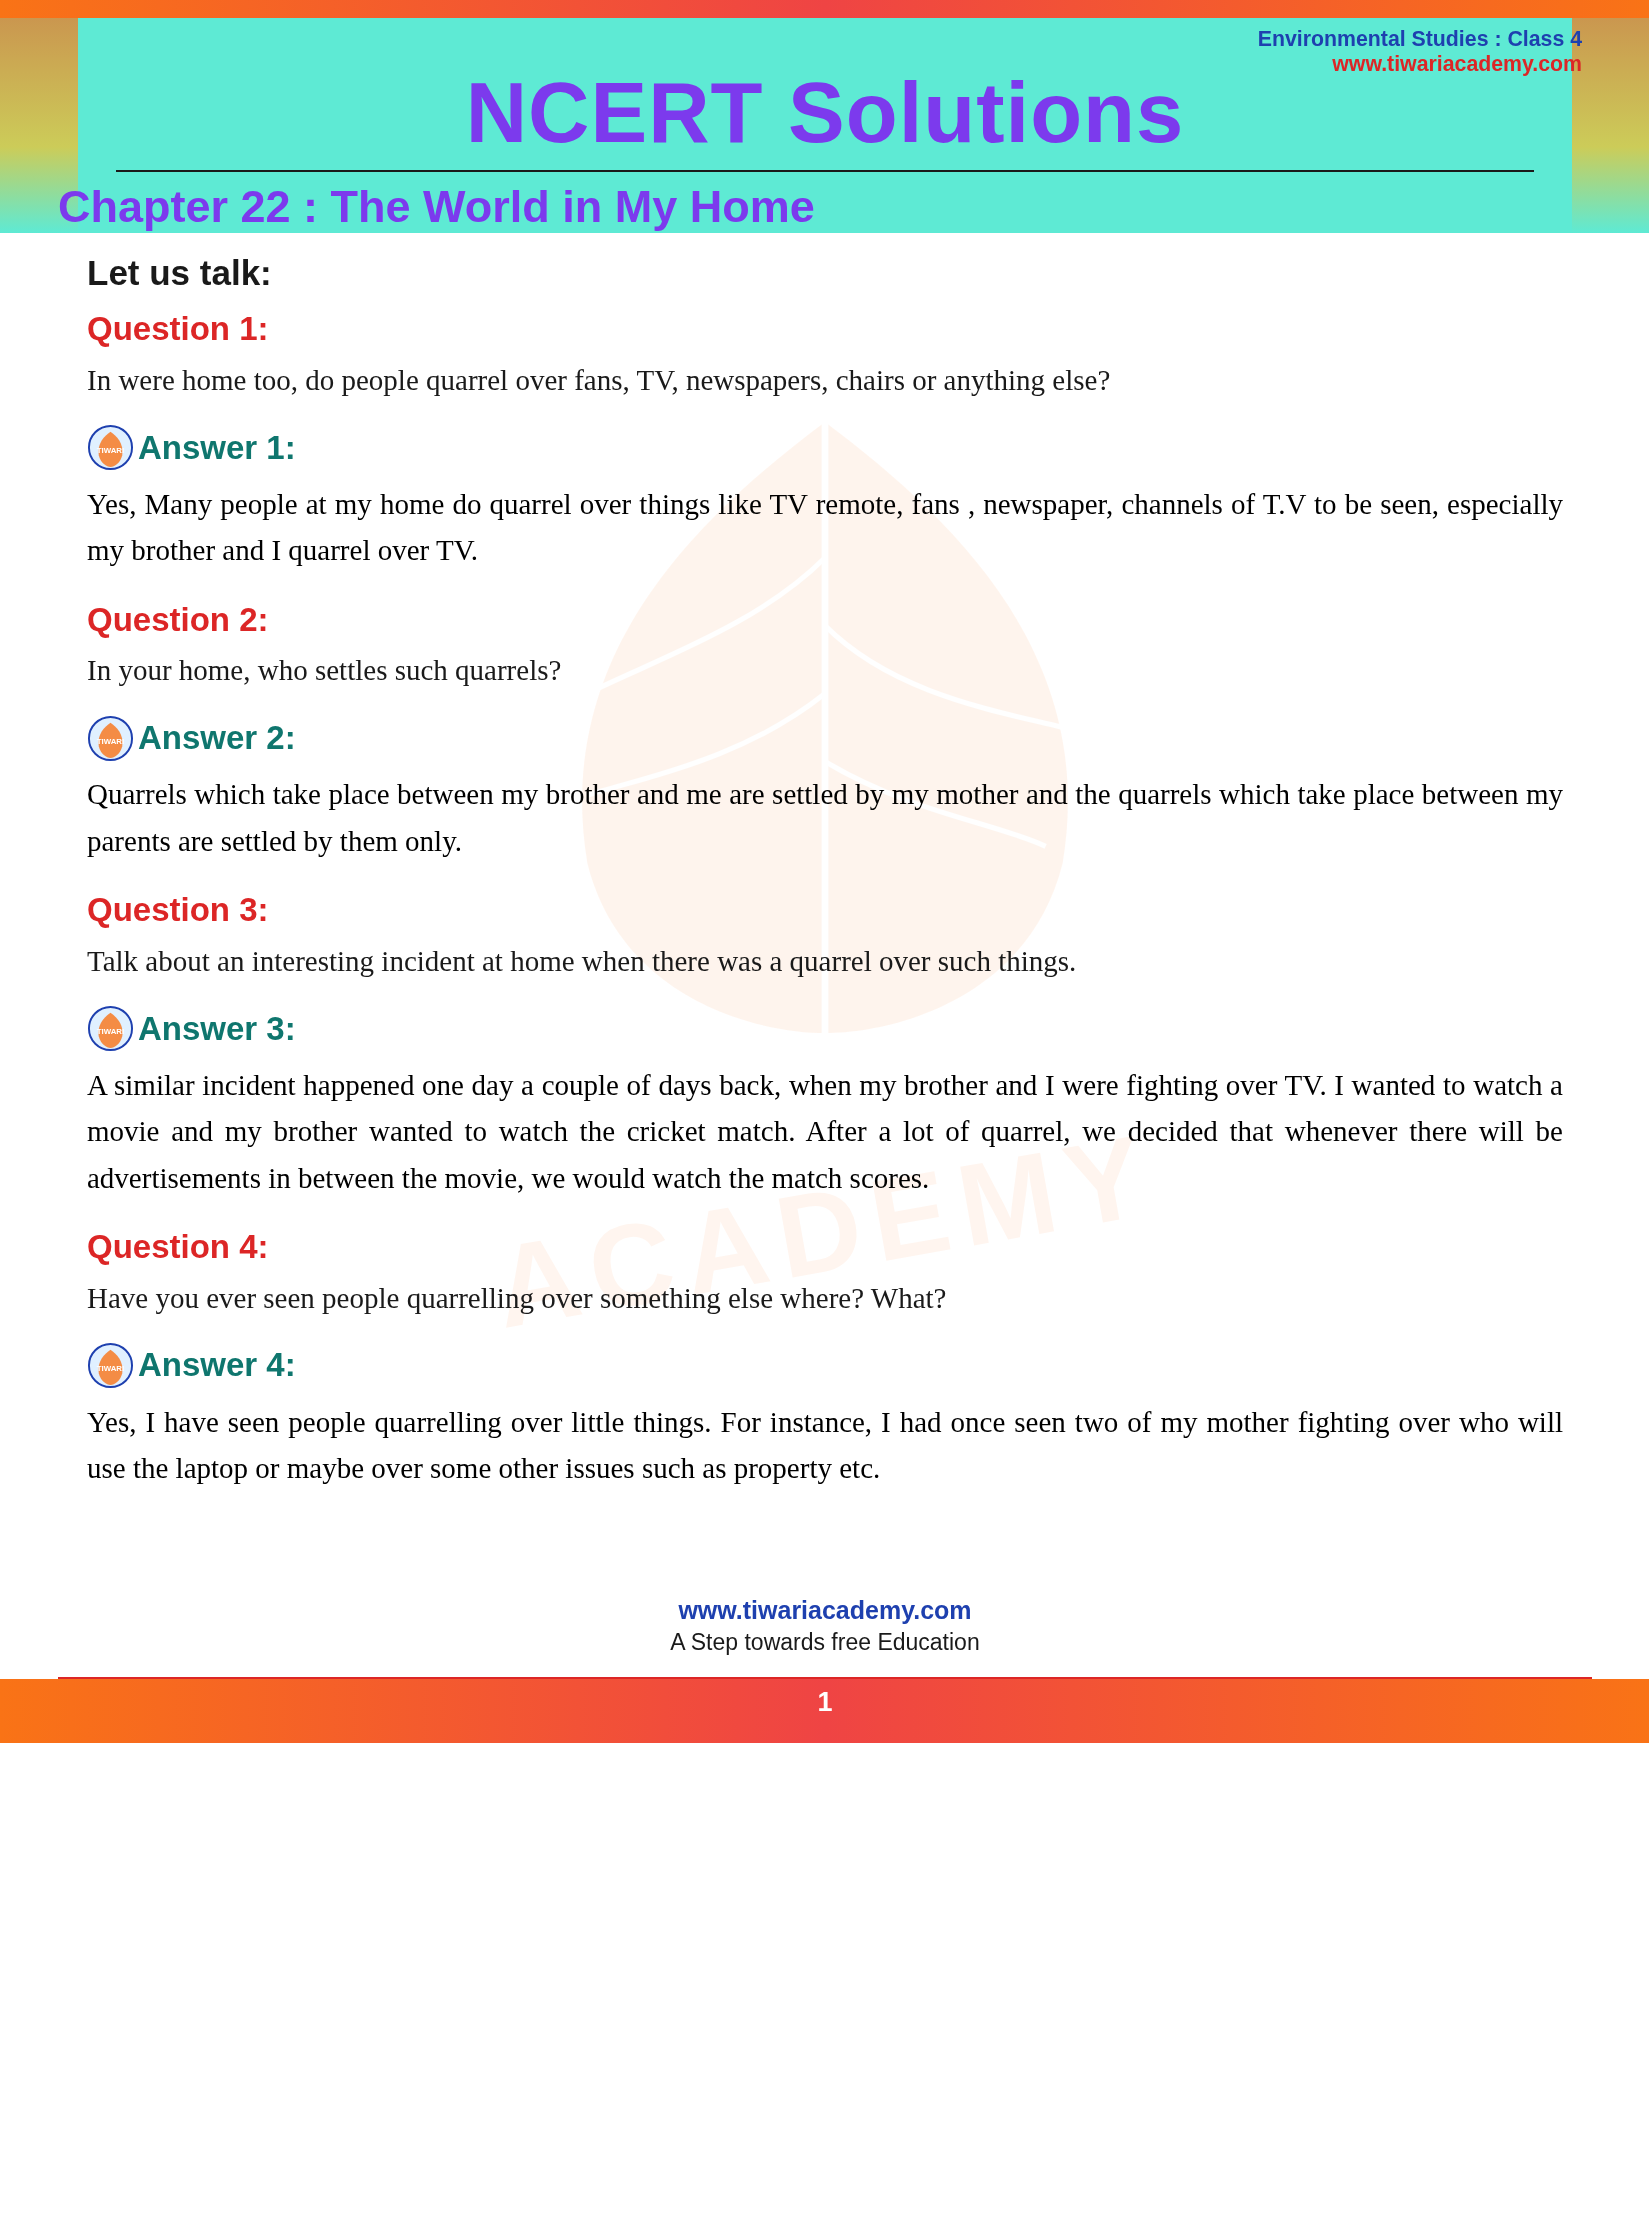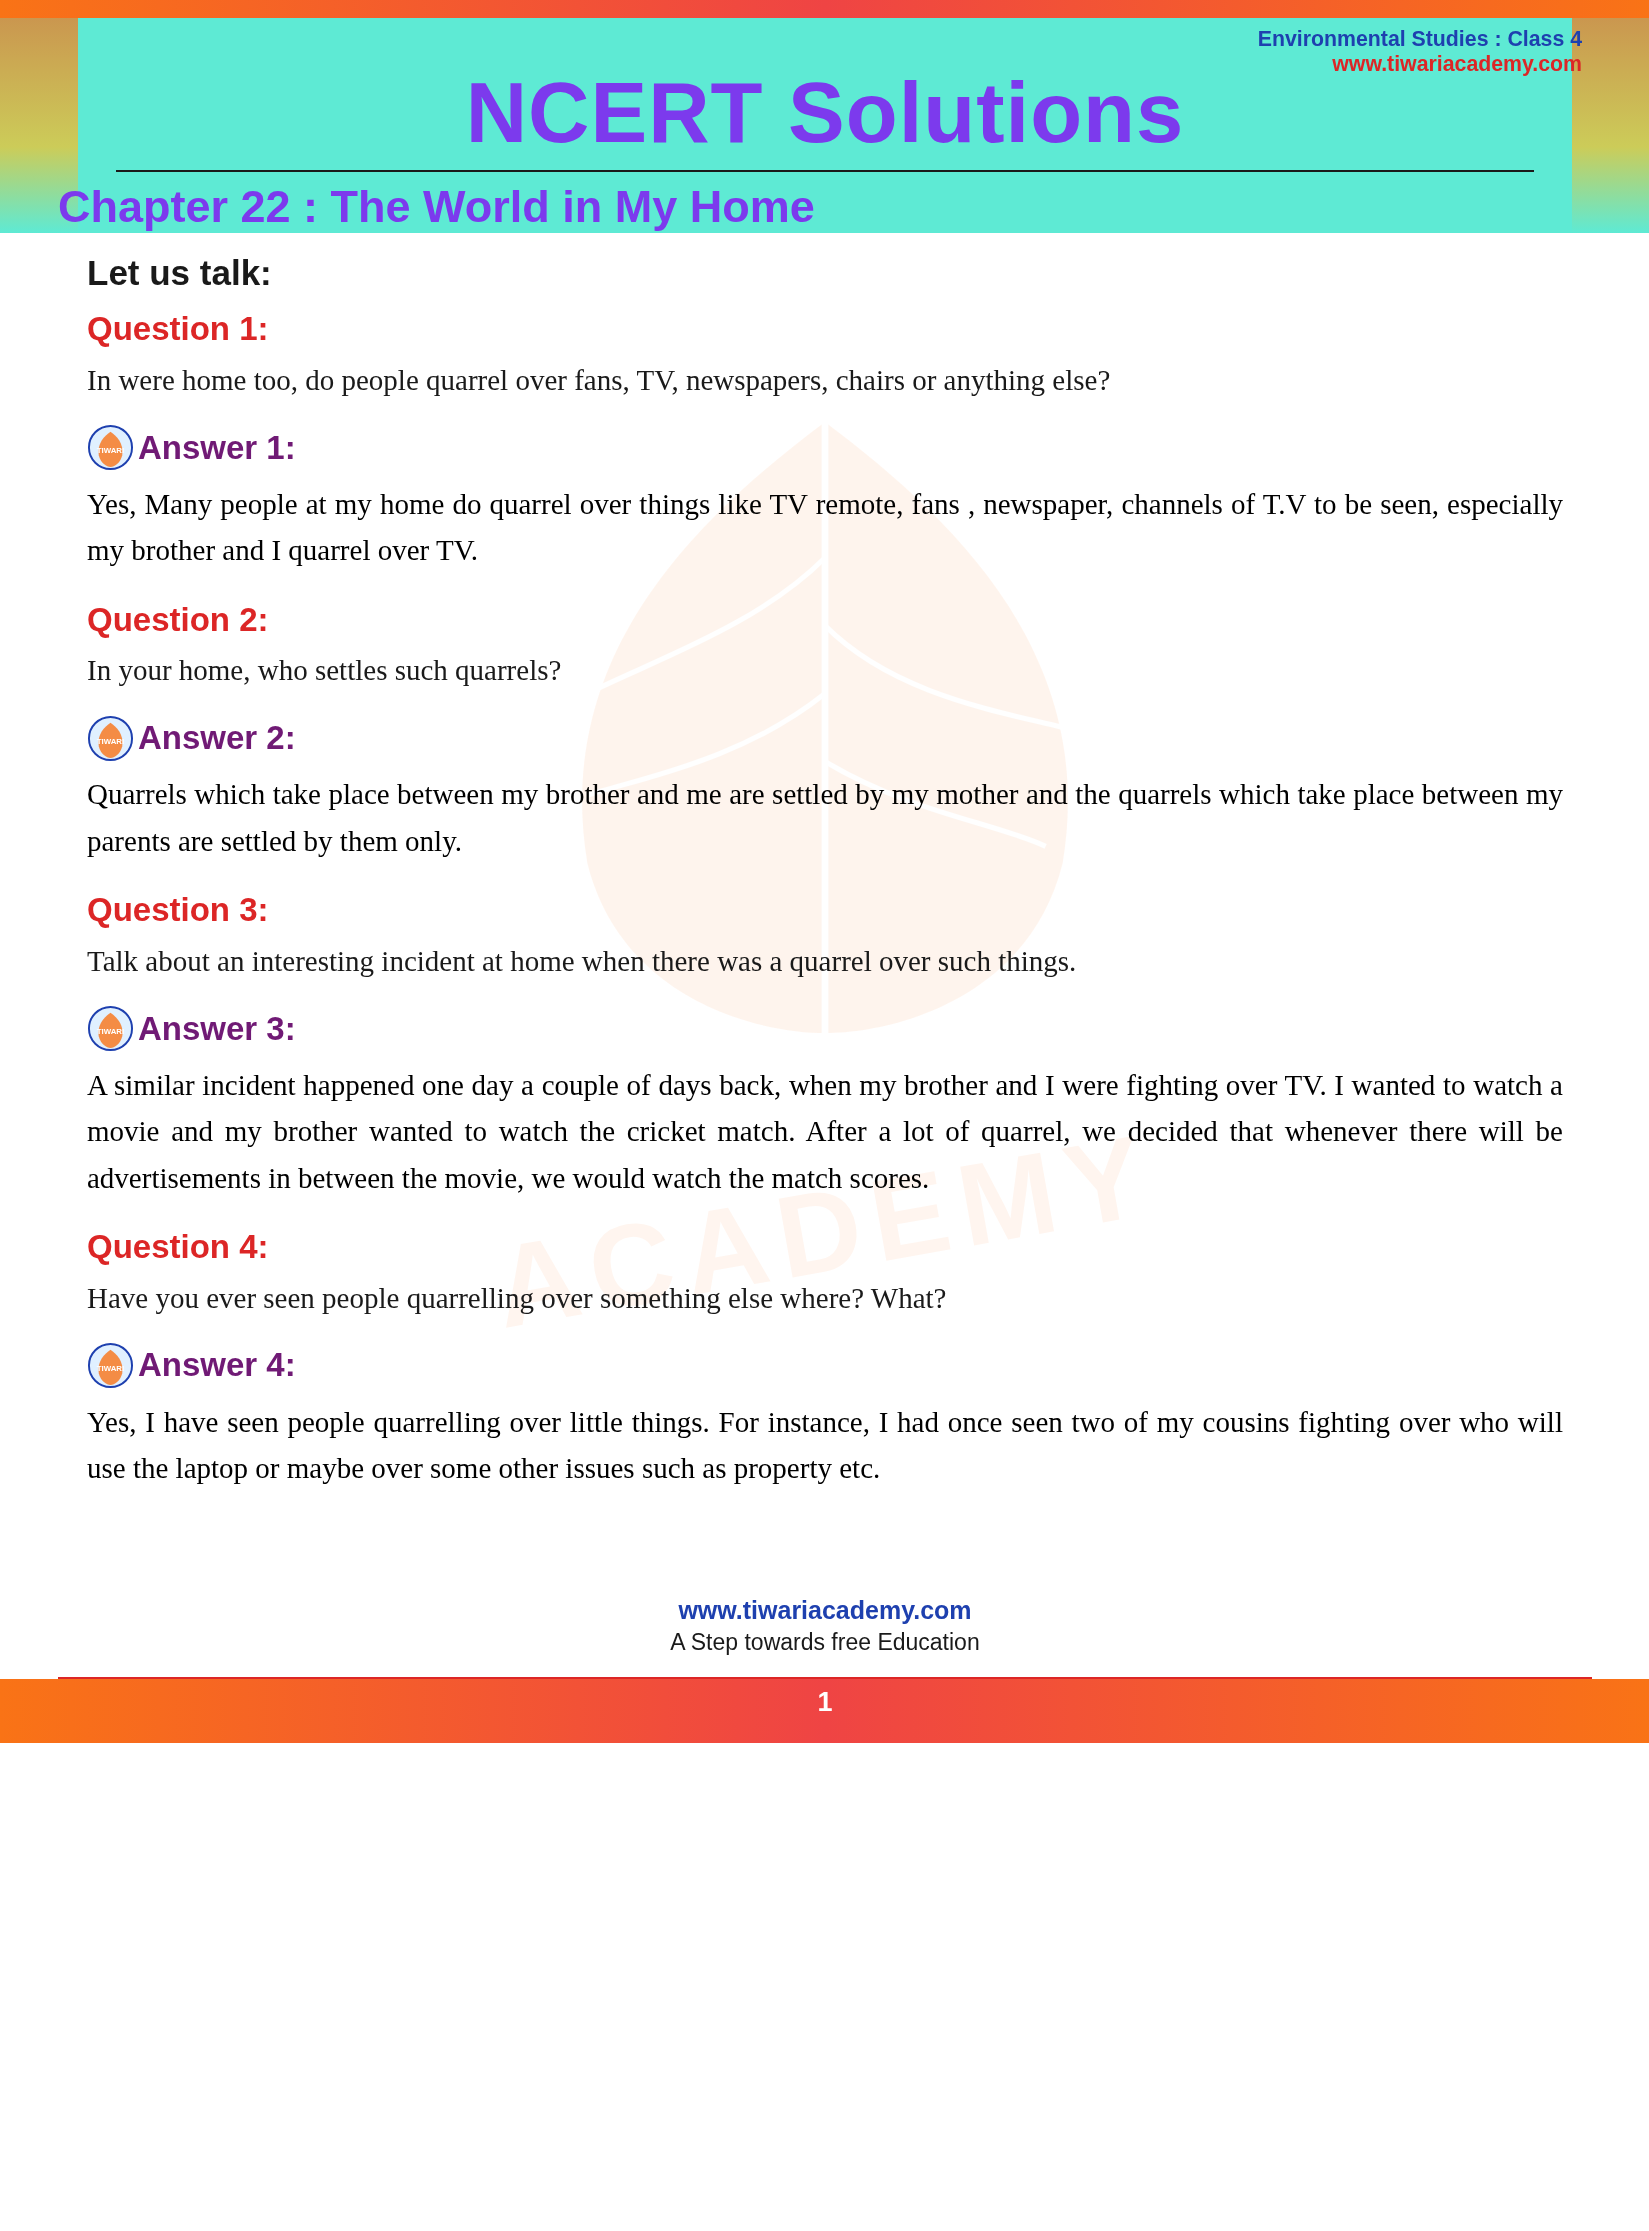--- a/index.html
+++ b/index.html
@@ -138,21 +138,21 @@
 
     .answer-icon {
       width: 47px;
       height: 47px;
       flex-shrink: 0;
     }
 
     .answer-label {
       font-size: 33px;
       font-weight: bold;
-      color: #701a75;
+      color: #0f766e;
       font-family: Arial, sans-serif;
     }
 
     .answer-text {
       font-size: 29px;
       color: #000000;
       text-align: justify;
       line-height: 1.6;
       margin-bottom: 27px;
       font-family: 'Times New Roman', Times, serif;
@@ -300,21 +300,21 @@
     <div class="question-text">Have you ever seen people quarrelling over something else where? What?</div>
 
     <div class="answer-header">
       <svg class="answer-icon" viewBox="0 0 48 48" xmlns="http://www.w3.org/2000/svg">
         <ellipse cx="24" cy="24" rx="22" ry="22" fill="#e0f0ff" stroke="#1e40af" stroke-width="2"></ellipse>
         <path d="M24 8 C18 12, 10 20, 12 32 C14 40, 20 44, 24 44 C28 44, 34 40, 36 32 C38 20, 30 12, 24 8Z" fill="#f97316" opacity="0.8"></path>
         <text x="24" y="30" text-anchor="middle" font-size="8" fill="white" font-family="Arial" font-weight="bold">TIWARI</text>
       </svg>
       <div class="answer-label">Answer 4:</div>
     </div>
-    <div class="answer-text">Yes, I have seen people quarrelling over little things. For instance, I had once seen two of my cousins fighting over who will use the laptop or maybe over some other issues such as property etc.</div>
+    <div class="answer-text">Yes, I have seen people quarrelling over little things. For instance, I had once seen two of my mother fighting over who will use the laptop or maybe over some other issues such as property etc.</div>
   </div>
 
 </div>
 
 <div class="footer">
   <div class="footer-url">www.tiwariacademy.com</div>
   <div class="footer-tagline">A Step towards free Education</div>
 </div>
 
 <hr class="footer-divider">

